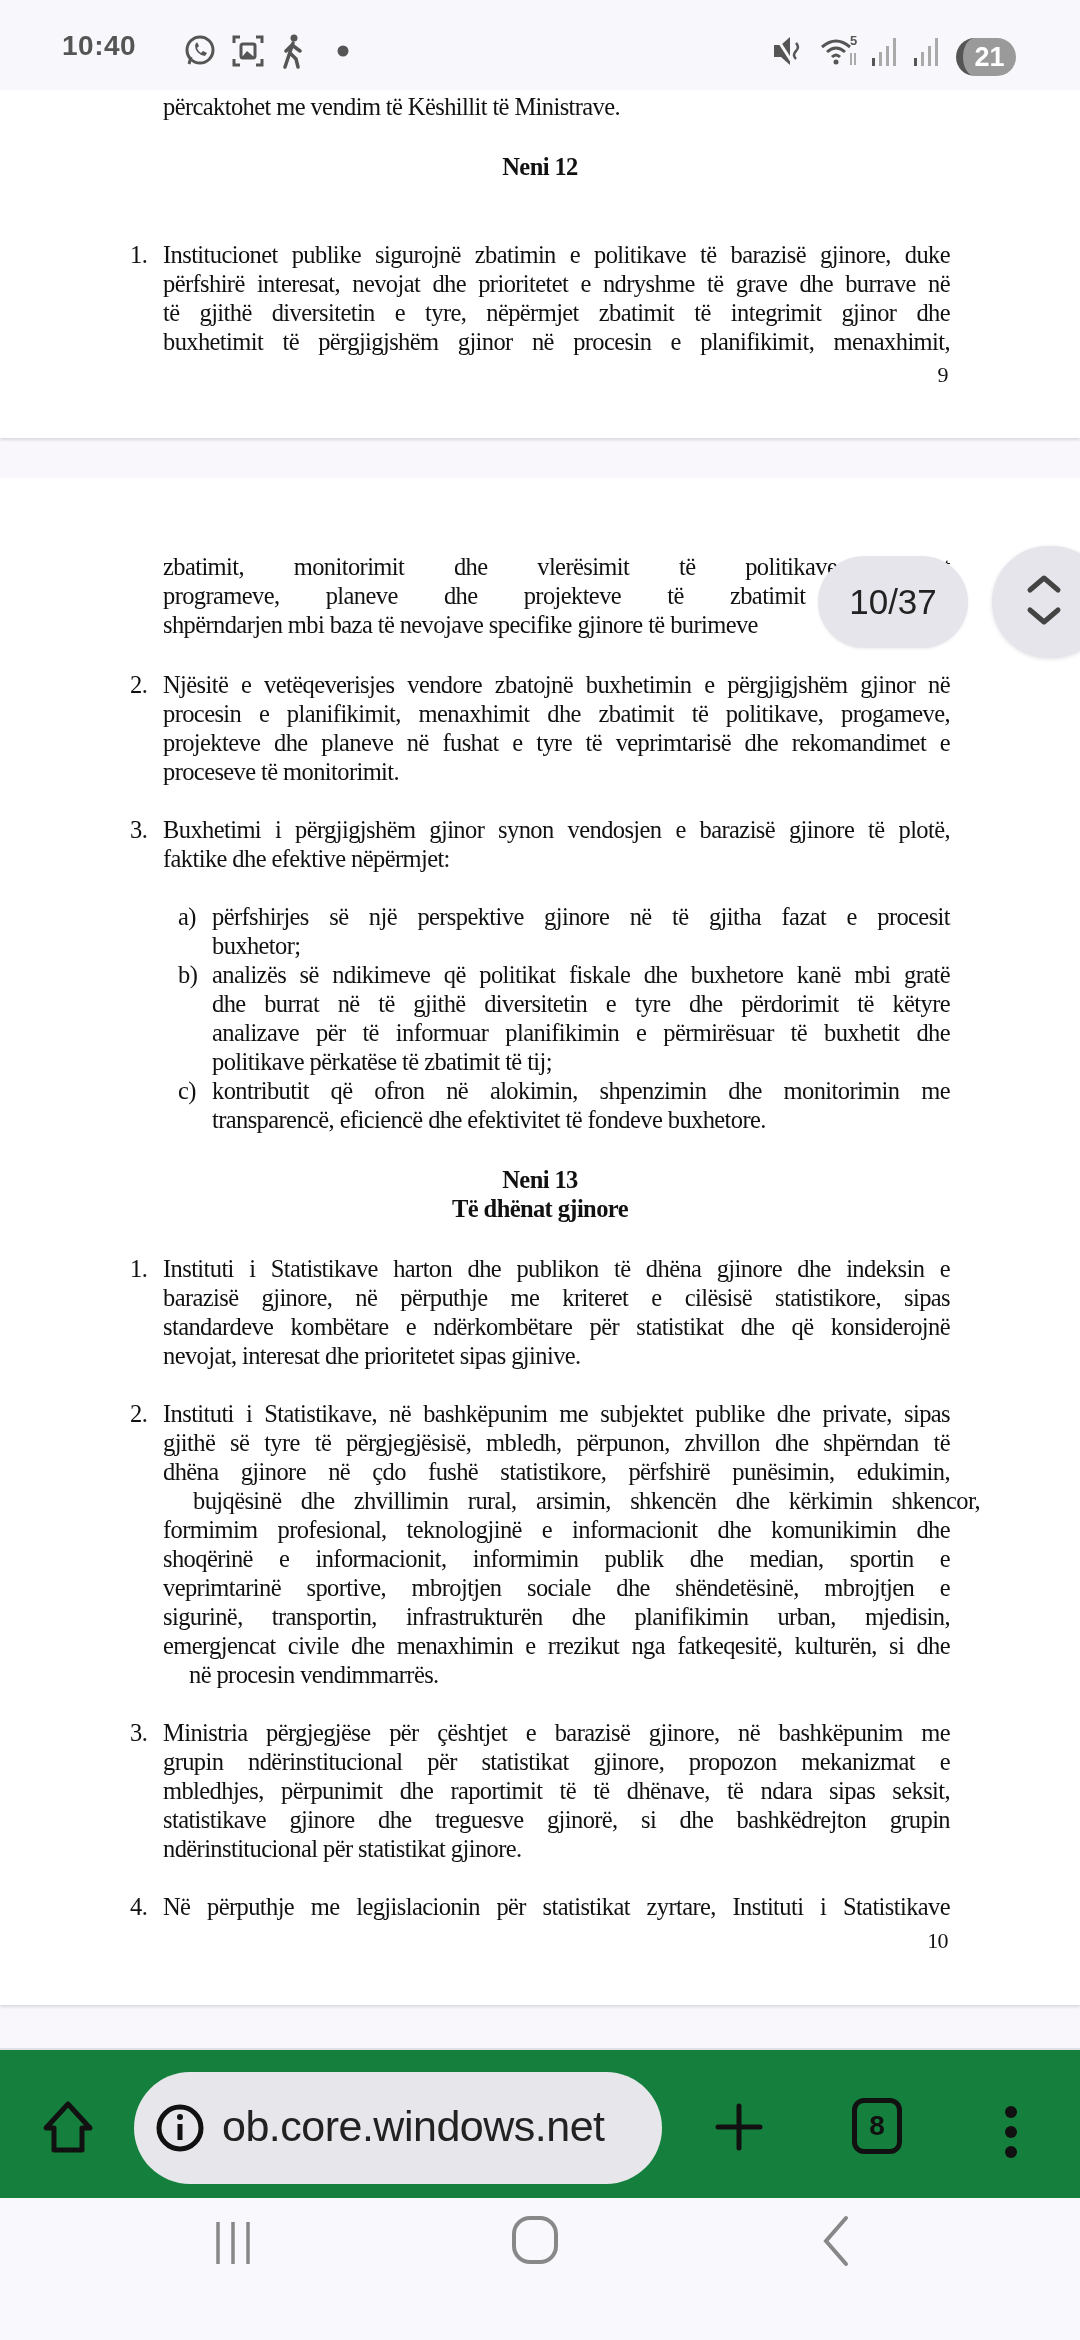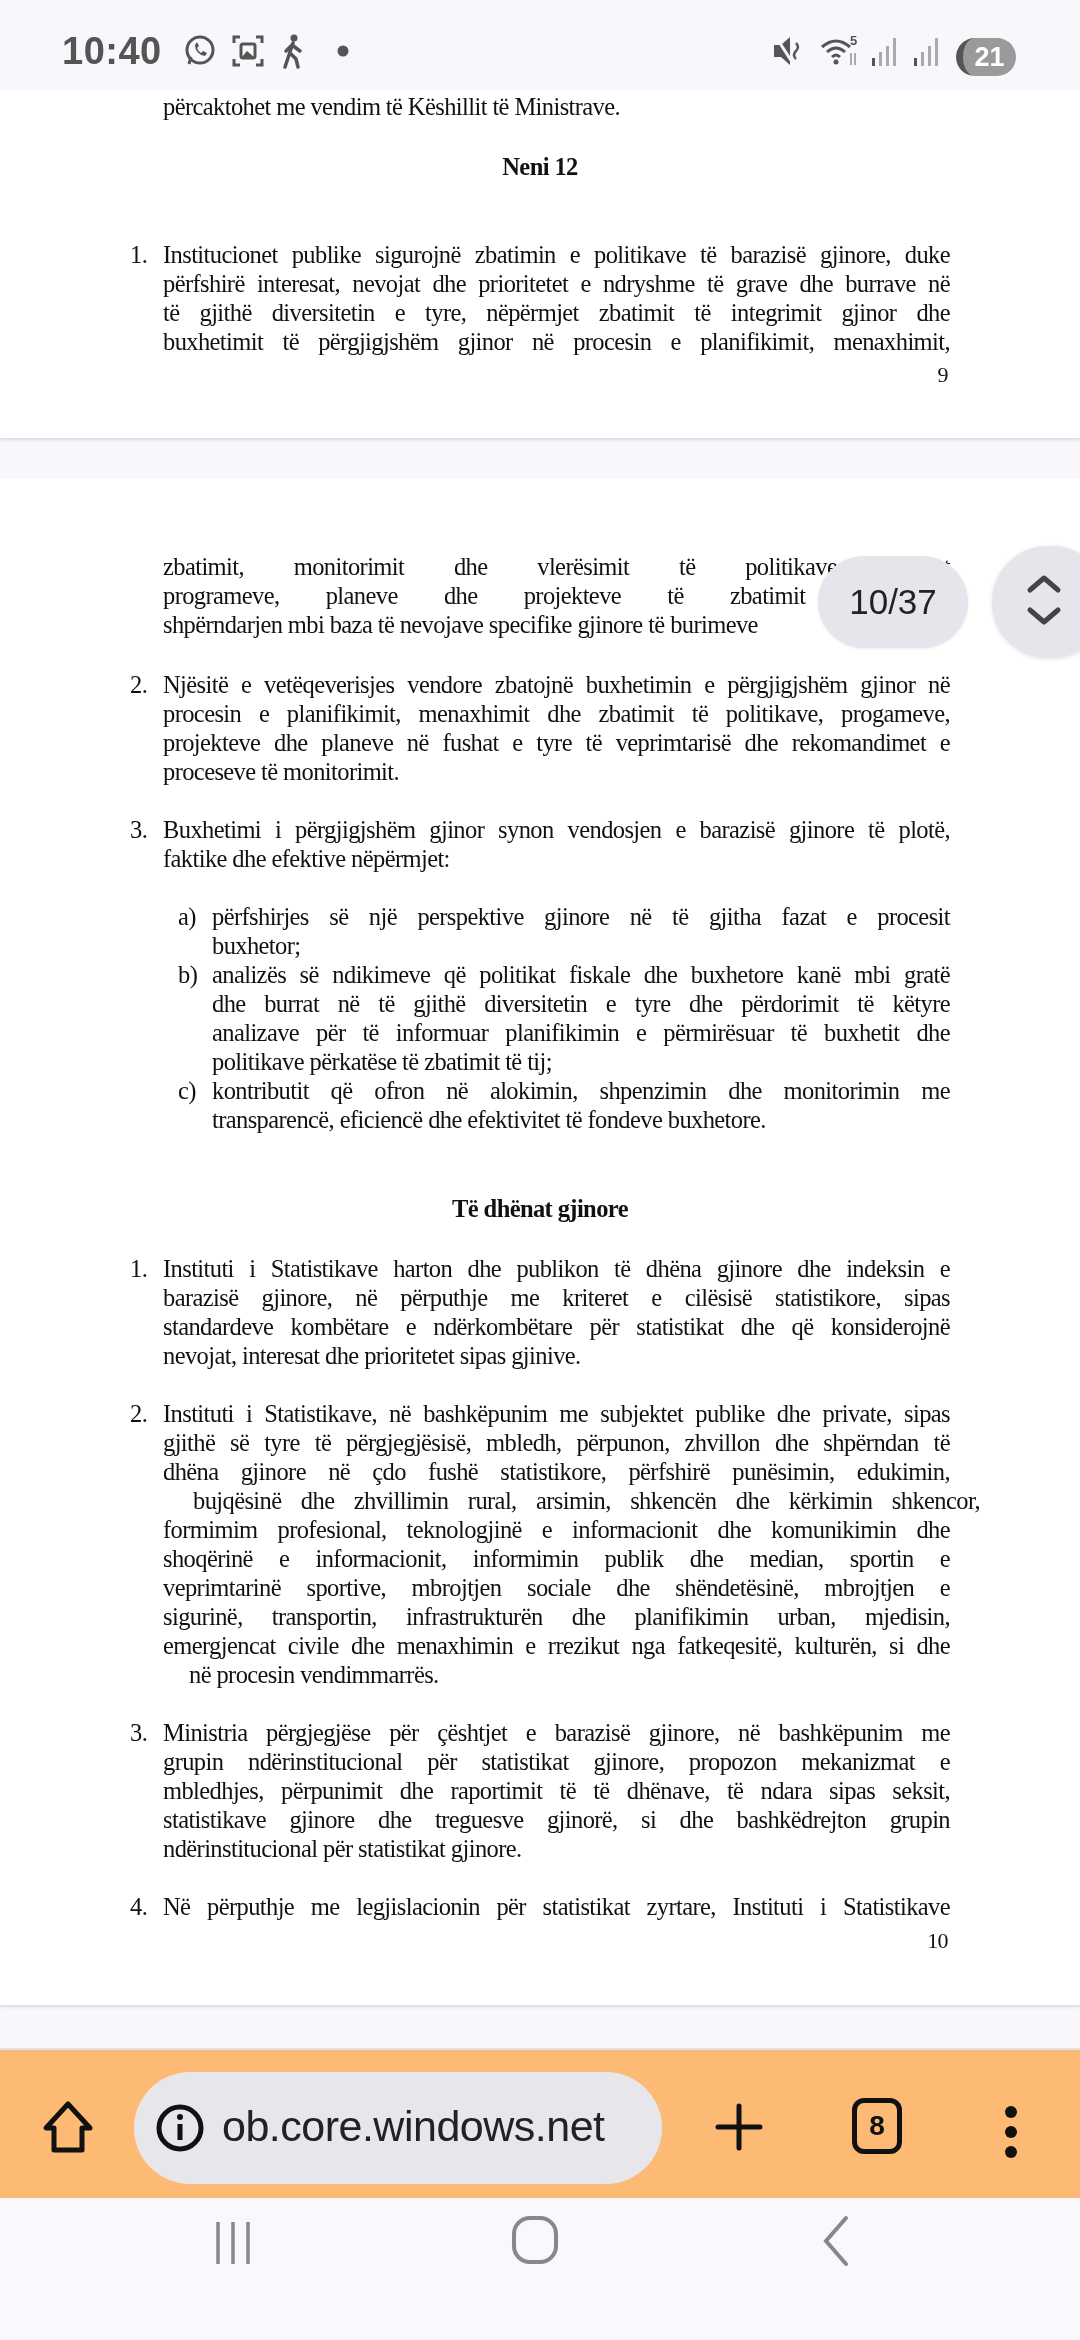--- a/index.html
+++ b/index.html
@@ -6,21 +6,21 @@
   body {
     width:1080px; height:2340px; overflow:hidden; position:relative;
     background:#f9f7fc;
     font-family:"Liberation Sans", sans-serif;
   }
   
   .statusbar {
     position:absolute; left:0; top:0; width:1080px; height:90px;
     background:#f8f7fb; z-index:5;
   }
-  .sb-time { position:absolute; left:62px; top:30px; font-size:38px; font-weight:700; color:#555; letter-spacing:0.5px; }
+  .sb-time { position:absolute; left:62px; top:30px; font-size:28px; font-weight:700; color:#555; letter-spacing:0.5px; }
   .sb-ico { position:absolute; top:34px; height:34px; display:flex; align-items:center; justify-content:center; color:#555; }
   .sb-battery {
     position:absolute; left:956px; top:38px; width:60px; height:38px; border-radius:19px;
     background:#9a9a9a; color:#fff; font-weight:700; font-size:27px; text-align:center; line-height:38px;
     border-left:7px solid #555; box-sizing:border-box;
   }
   
   .page {
     position:absolute; left:0; width:1080px; background:#ffffff;
     box-shadow:0 2px 3px rgba(0,0,0,0.12);
@@ -39,21 +39,21 @@
     position:absolute; left:818px; top:556px; width:150px; height:92px; border-radius:46px;
     background:#e6e5ec; color:#222; font-size:35px; text-align:center; line-height:92px; z-index:6;
     box-shadow:0 1px 3px rgba(0,0,0,0.08);
   }
   .scroll-handle {
     position:absolute; left:992px; top:546px; width:116px; height:112px; border-radius:56px;
     background:#e6e5ec; z-index:6; box-shadow:0 1px 4px rgba(0,0,0,0.12);
   }
   
   .toolbar {
-    position:absolute; left:0; top:2048px; width:1080px; height:150px; background:#fdba74;
+    position:absolute; left:0; top:2048px; width:1080px; height:150px; background:#15803d;
     border-top:2px solid #e1e0e6;
   }
   .urlbar {
     position:absolute; left:134px; top:22px; width:528px; height:112px; border-radius:56px;
     background:#e7e6eb;
   }
   .url-text { position:absolute; left:88px; top:30px; font-size:43px; color:#222; letter-spacing:-0.5px; white-space:nowrap; }
   .navbar { position:absolute; left:0; top:2198px; width:1080px; height:142px; background:#f9f8fd; }
 </style>
 </head>
@@ -156,20 +156,21 @@
   <div class="num" style="left:178px;top:482px;">b)</div>
   <div class="line just" style="left:212px;width:738px;top:482px;">analizës së ndikimeve që politikat fiskale dhe buxhetore kanë mbi gratë</div>
   <div class="line just" style="left:212px;width:738px;top:511px;">dhe burrat në të gjithë diversitetin e tyre dhe përdorimit të këtyre</div>
   <div class="line just" style="left:212px;width:738px;top:540px;">analizave për të informuar planifikimin e përmirësuar të buxhetit dhe</div>
   <div class="line" style="left:212px;top:569px;">politikave përkatëse të zbatimit të tij;</div>
 
   <div class="num" style="left:178px;top:598px;">c)</div>
   <div class="line just" style="left:212px;width:738px;top:598px;">kontributit që ofron në alokimin, shpenzimin dhe monitorimin me</div>
   <div class="line" style="left:212px;top:627px;">transparencë, eficiencë dhe efektivitet të fondeve buxhetore.</div>
 
+  <div class="heading" style="top:687px;">Neni 13</div>
   <div class="heading" style="top:716px;">Të dhënat gjinore</div>
 
   <div class="num" style="left:130px;top:776px;">1.</div>
   <div class="line just" style="left:163px;width:787px;top:776px;">Instituti i Statistikave harton dhe publikon të dhëna gjinore dhe indeksin e</div>
   <div class="line just" style="left:163px;width:787px;top:805px;">barazisë gjinore, në përputhje me kriteret e cilësisë statistikore, sipas</div>
   <div class="line just" style="left:163px;width:787px;top:834px;">standardeve kombëtare e ndërkombëtare për statistikat dhe që konsiderojnë</div>
   <div class="line" style="left:163px;top:863px;">nevojat, interesat dhe prioritetet sipas gjinive.</div>
 
   <div class="num" style="left:130px;top:921px;">2.</div>
   <div class="line just" style="left:163px;width:787px;top:921px;">Instituti i Statistikave, në bashkëpunim me subjektet publike dhe private, sipas</div>

